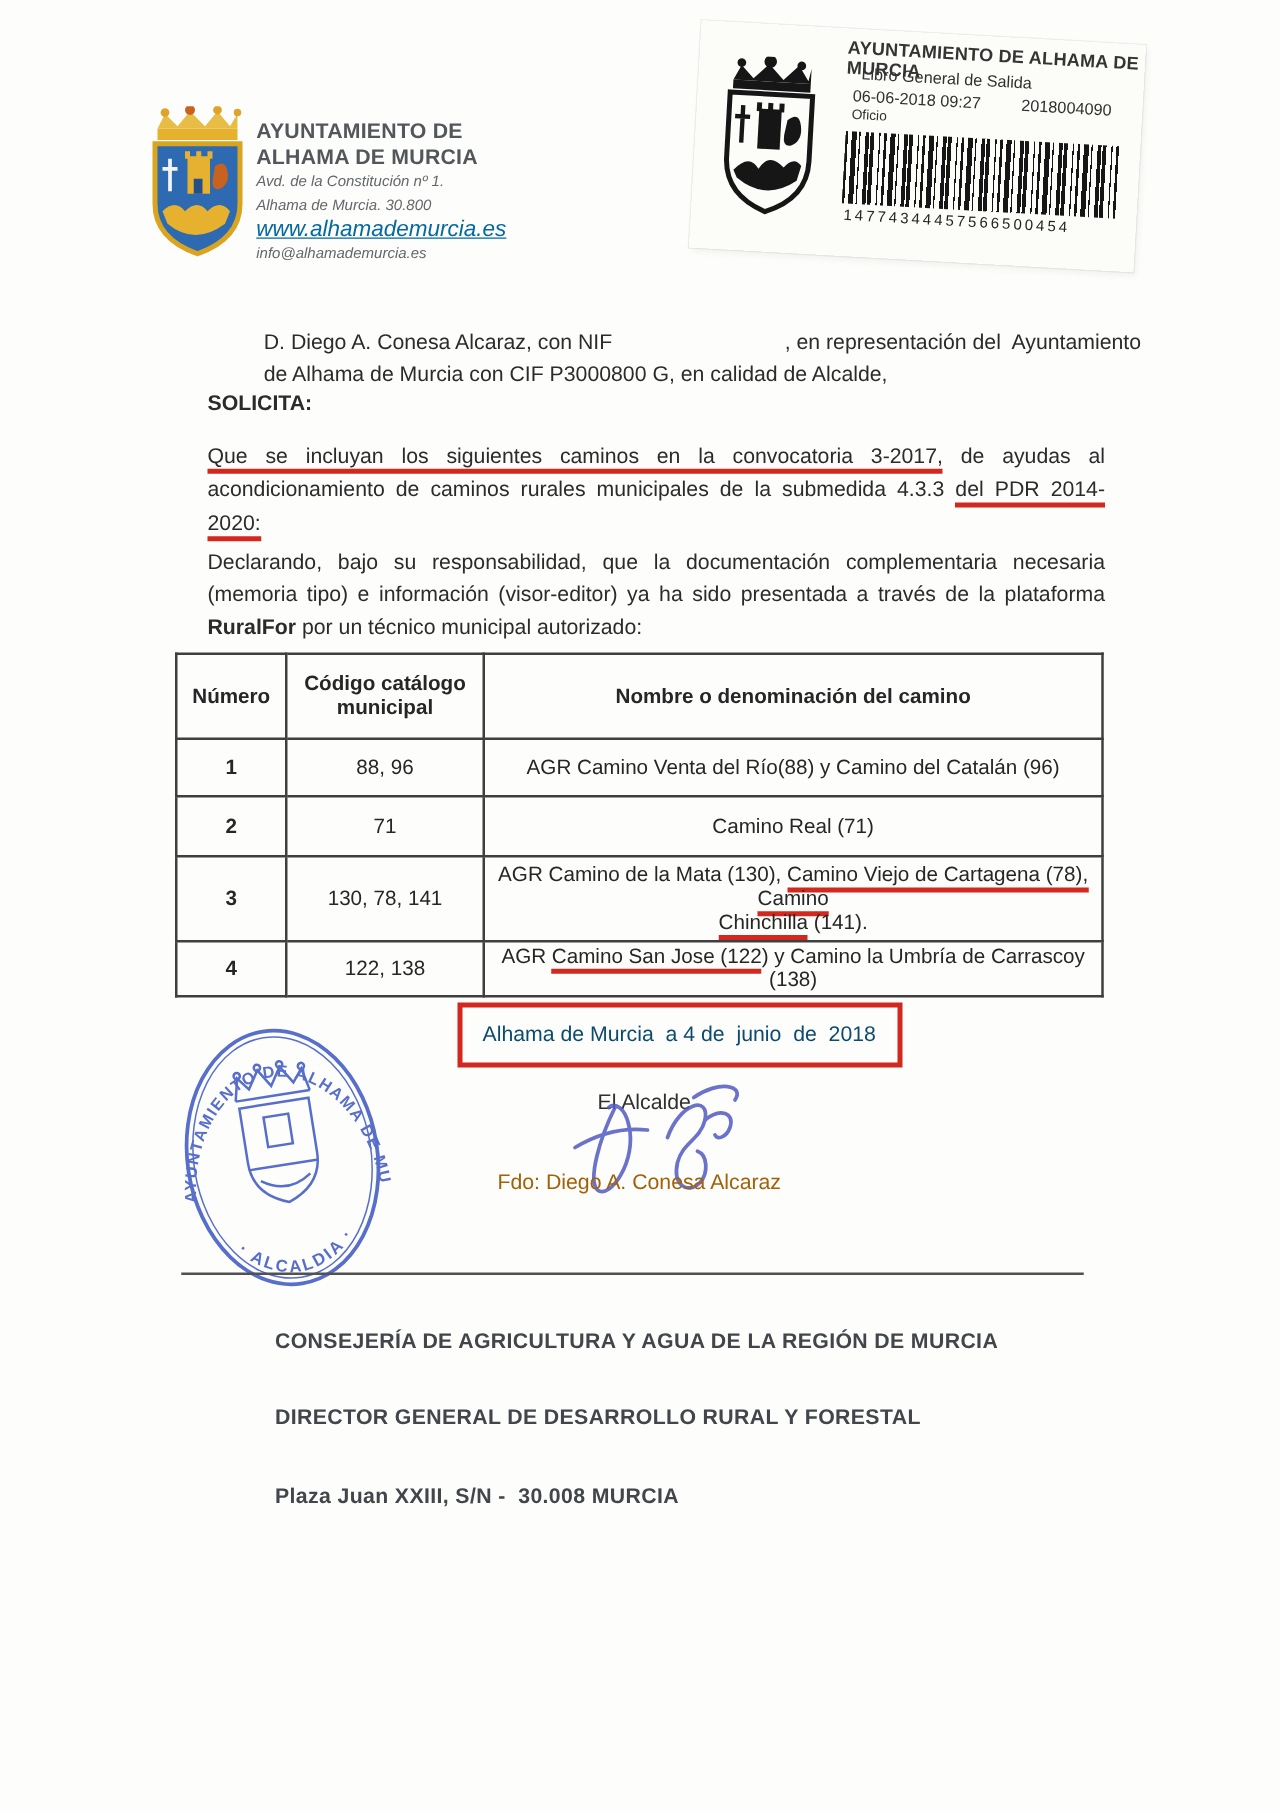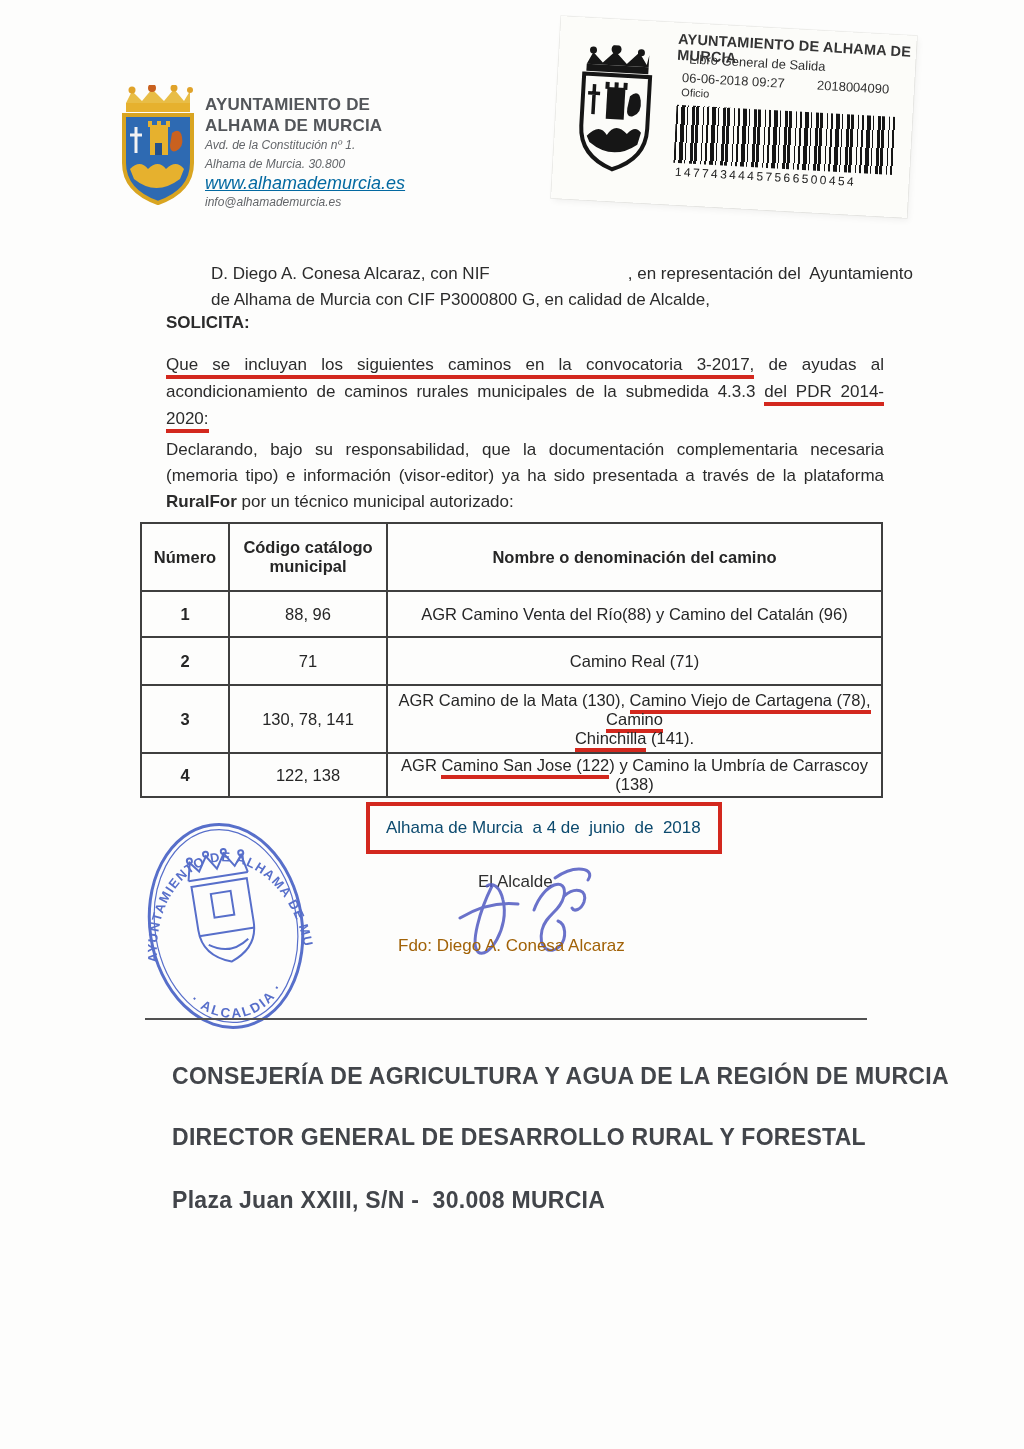--- a/index.html
+++ b/index.html
@@ -46,21 +46,21 @@
   
   .date-box{left:366px;top:802px;width:348px;height:44px;border:4px solid #d3281e;
             display:flex;align-items:center;}
   .date-box span{font-size:17px;color:#0c4a6e;padding-left:16px;}
 
   
   .sig-title{font-size:17px;color:#2f2f2f;}
   .sig-name{font-size:17px;color:#a16207;}
 
   
-  .recipient{font-weight:bold;font-size:23px;color:#42454a;letter-spacing:.3px;}
+  .recipient{font-weight:bold;font-size:17px;color:#42454a;letter-spacing:.3px;margin-left:48px;}
 
   .sep-line{left:145px;top:1018px;width:722px;height:2px;background:#515151;}
 </style>
 </head>
 <body>
 
 <div class="page">
 
   <svg class="abs" style="left:112px;top:85px;" width="92" height="122" viewBox="0 0 92 122">
     <g>

